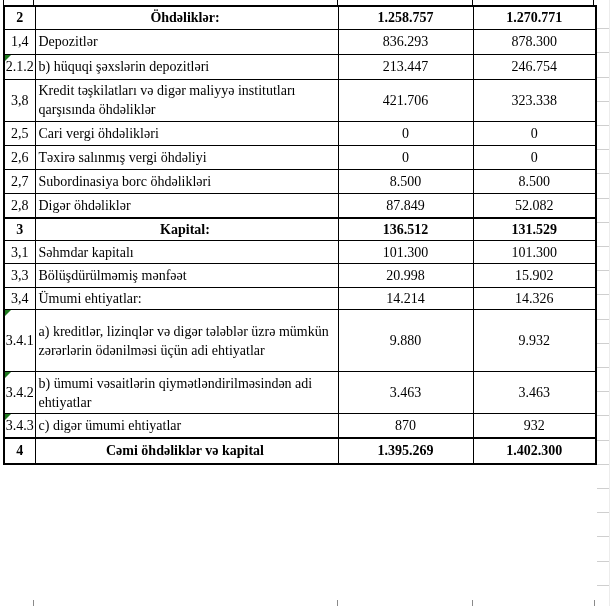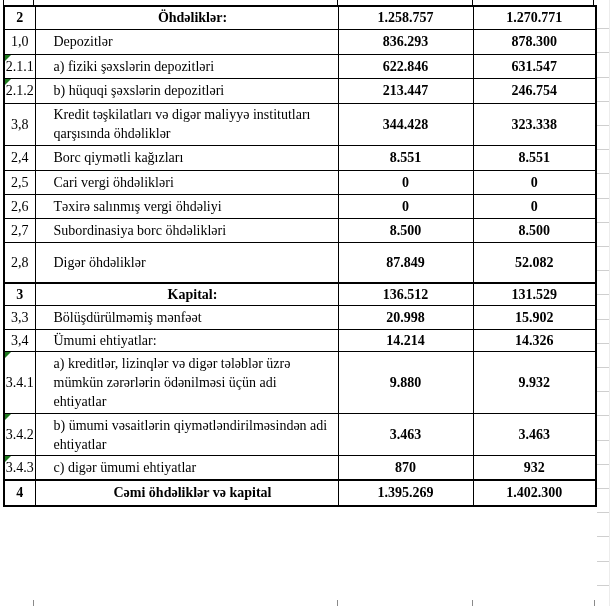--- a/index.html
+++ b/index.html
@@ -21,22 +21,22 @@
   td{
     border:1px solid #000;
     font-size:14px;
     color:#000;
     vertical-align:middle;
     line-height:19px;
     padding:1px 4px;
     overflow:hidden;
   }
   td.num{text-align:center;padding:1px 0;position:relative;}
-  td.label{text-align:left;padding-left:18px;padding-right:6px;}
-  td.val{text-align:center;font-weight:bold;}
+  td.label{text-align:left;padding-left:3px;padding-right:6px;}
+  td.val{text-align:center;}
   tr.section td{font-weight:bold;border-top-width:2px;}
   tr.section td.label{text-align:center;}
   tr.last td{border-bottom-width:2px;}
   
   .tri{
     position:absolute;top:0;left:0;width:0;height:0;
     border-top:6px solid var(--indicator_green,#1f7a1f);
     border-right:6px solid transparent;
   }
   
@@ -70,78 +70,72 @@
       <col style="width:123px">
   </colgroup>
   <tbody>
     <tr class="section" style="height:23px">
       <td class="num">2</td>
       <td class="label">Öhdəliklər:</td>
       <td class="val">1.258.757</td>
       <td class="val">1.270.771</td>
     </tr>
     <tr style="height:25px">
-      <td class="num">1,0</td>
+      <td class="num">1,4</td>
       <td class="label">Depozitlər</td>
       <td class="val">836.293</td>
       <td class="val">878.300</td>
-    </tr>
-    <tr style="height:24px">
-      <td class="num"><span class="tri"></span><span>2.1.1</span></td>
-      <td class="label">a) fiziki şəxslərin depozitləri</td>
-      <td class="val">622.846</td>
-      <td class="val">631.547</td>
     </tr>
     <tr style="height:25px">
       <td class="num"><span class="tri"></span><span>2.1.2</span></td>
       <td class="label">b) hüquqi şəxslərin depozitləri</td>
       <td class="val">213.447</td>
       <td class="val">246.754</td>
     </tr>
     <tr style="height:42px">
       <td class="num">3,8</td>
       <td class="label">Kredit təşkilatları və digər maliyyə institutları qarşısında öhdəliklər</td>
-      <td class="val">344.428</td>
+      <td class="val">421.706</td>
       <td class="val">323.338</td>
-    </tr>
-    <tr style="height:25px">
-      <td class="num">2,4</td>
-      <td class="label">Borc qiymətli kağızları</td>
-      <td class="val">8.551</td>
-      <td class="val">8.551</td>
     </tr>
     <tr style="height:24px">
       <td class="num">2,5</td>
       <td class="label">Cari vergi öhdəlikləri</td>
       <td class="val">0</td>
       <td class="val">0</td>
     </tr>
     <tr style="height:24px">
       <td class="num">2,6</td>
       <td class="label">Təxirə salınmış vergi öhdəliyi</td>
       <td class="val">0</td>
       <td class="val">0</td>
     </tr>
     <tr style="height:24px">
       <td class="num">2,7</td>
       <td class="label">Subordinasiya borc öhdəlikləri</td>
       <td class="val">8.500</td>
       <td class="val">8.500</td>
     </tr>
-    <tr style="height:41px">
+    <tr style="height:25px">
       <td class="num">2,8</td>
       <td class="label">Digər öhdəliklər</td>
       <td class="val">87.849</td>
       <td class="val">52.082</td>
     </tr>
     <tr class="section" style="height:22px">
       <td class="num">3</td>
       <td class="label">Kapital:</td>
       <td class="val">136.512</td>
       <td class="val">131.529</td>
+    </tr>
+    <tr style="height:23px">
+      <td class="num">3,1</td>
+      <td class="label">Səhmdar kapitalı</td>
+      <td class="val">101.300</td>
+      <td class="val">101.300</td>
     </tr>
     <tr style="height:24px">
       <td class="num">3,3</td>
       <td class="label">Bölüşdürülməmiş mənfəət</td>
       <td class="val">20.998</td>
       <td class="val">15.902</td>
     </tr>
     <tr style="height:22px">
       <td class="num">3,4</td>
       <td class="label">Ümumi ehtiyatlar:</td>

